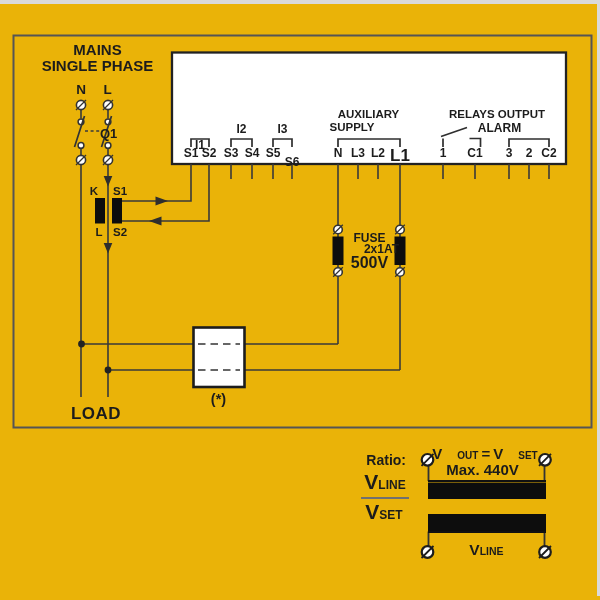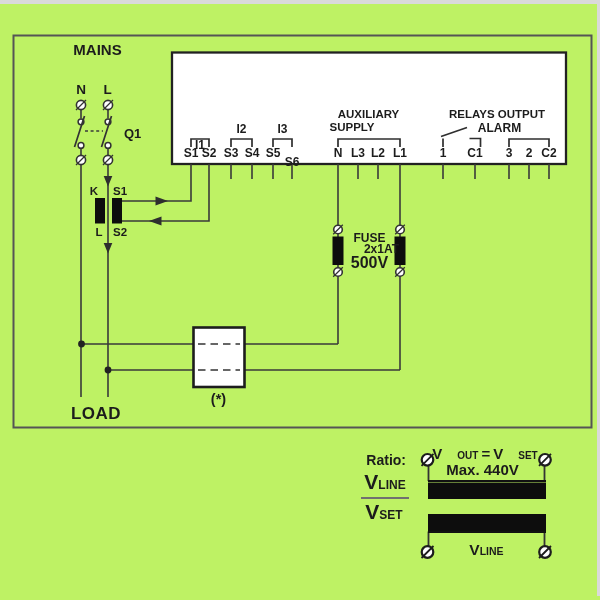--- a/index.html
+++ b/index.html
@@ -1,17 +1,17 @@
 <!DOCTYPE html>
 <html><head>
 <meta charset="utf-8">
 <style>
   html,body{margin:0;padding:0;background:#fff;}
   #canvas{
-    position:relative;width:600px;height:600px;background:#bef264;overflow:hidden;
+    position:relative;width:600px;height:600px;background:#eab308;overflow:hidden;
     font-family:"Liberation Sans","DejaVu Sans",sans-serif;
   }
   #wiresvg{position:absolute;left:0;top:0;}
   .lbl{
     position:absolute;transform:translateX(-50%);
     font-weight:700;color:#1c1c1c;white-space:nowrap;line-height:1;
   }
   .la{transform:none;}
   .ra{transform:translateX(-100%);}
   .sub12{font-size:12px;}
@@ -117,23 +117,24 @@
       <path d="M428 532 H546" stroke="#111" stroke-width="2" fill="none"></path>
       <circle cx="427.5" cy="459.8" r="5.8" fill="#fff" stroke="#1d1d1d" stroke-width="2.2"></circle>
       <circle cx="545" cy="459.8" r="5.8" fill="#fff" stroke="#1d1d1d" stroke-width="2.2"></circle>
       <circle cx="427.5" cy="552" r="5.8" fill="#fff" stroke="#1d1d1d" stroke-width="2.2"></circle>
       <circle cx="545" cy="552" r="5.8" fill="#fff" stroke="#1d1d1d" stroke-width="2.2"></circle>
       <path stroke="#1d1d1d" stroke-width="1.8" d="M421.5 465.8 L433.5 453.8 M539 465.8 L551 453.8 M421.5 558 L433.5 546 M539 558 L551 546"></path>
     </g>
   </svg>
 
   <div class="lbl" style="left:97.5px;top:42px;font-size:15px;">MAINS</div>
+  <div class="lbl" style="left:97.5px;top:57.5px;font-size:15px;">SINGLE PHASE</div>
   <div class="lbl" style="left:81px;top:83px;font-size:13.5px;">N</div>
   <div class="lbl" style="left:107.5px;top:83px;font-size:13.5px;">L</div>
-  <div class="lbl la" style="left:124px;top:127px;font-size:13px;text-align:center;">Q1</div>
+  <div class="lbl la" style="left:100px;top:127px;font-size:13px;text-align:center;">Q1</div>
 
   <div class="lbl" style="left:94px;top:185.5px;font-size:11.5px;">K</div>
   <div class="lbl" style="left:120px;top:185.5px;font-size:11.5px;">S1</div>
   <div class="lbl" style="left:99px;top:226.5px;font-size:11.5px;">L</div>
   <div class="lbl" style="left:120px;top:226.5px;font-size:11.5px;">S2</div>
 
 
   <div class="lbl" style="left:200px;top:123px;font-size:12px;margin-top:16px;">I1</div>
   <div class="lbl" style="left:241.5px;top:123px;font-size:12px;">I2</div>
   <div class="lbl" style="left:282.5px;top:123px;font-size:12px;">I3</div>
@@ -143,21 +144,21 @@
   <div class="lbl" style="left:231px;top:147px;font-size:12px;">S3</div>
   <div class="lbl" style="left:252px;top:147px;font-size:12px;">S4</div>
   <div class="lbl" style="left:273px;top:147px;font-size:12px;">S5</div>
   <div class="lbl" style="left:292px;top:156px;font-size:12px;">S6</div>
 
   <div class="lbl" style="left:368.5px;top:109px;font-size:11.5px;">AUXILIARY</div>
   <div class="lbl" style="left:352px;top:122px;font-size:11.5px;">SUPPLY</div>
   <div class="lbl" style="left:338px;top:147px;font-size:12px;">N</div>
   <div class="lbl" style="left:358px;top:147px;font-size:12px;">L3</div>
   <div class="lbl" style="left:378px;top:147px;font-size:12px;">L2</div>
-  <div class="lbl" style="left:400px;top:147px;font-size:12px;">L1</div>
+  <div class="lbl" style="left:400px;top:147px;font-size:17px;">L1</div>
 
   <div class="lbl" style="left:497px;top:109px;font-size:11.5px;">RELAYS OUTPUT</div>
   <div class="lbl" style="left:499.5px;top:122px;font-size:12px;">ALARM</div>
   <div class="lbl" style="left:443px;top:147px;font-size:12px;">1</div>
   <div class="lbl" style="left:475px;top:147px;font-size:12px;">C1</div>
   <div class="lbl" style="left:509px;top:147px;font-size:12px;">3</div>
   <div class="lbl" style="left:529px;top:147px;font-size:12px;">2</div>
   <div class="lbl" style="left:549px;top:147px;font-size:12px;">C2</div>
 
   <div class="lbl" style="left:369.5px;top:231.5px;font-size:12px;">FUSE</div>

